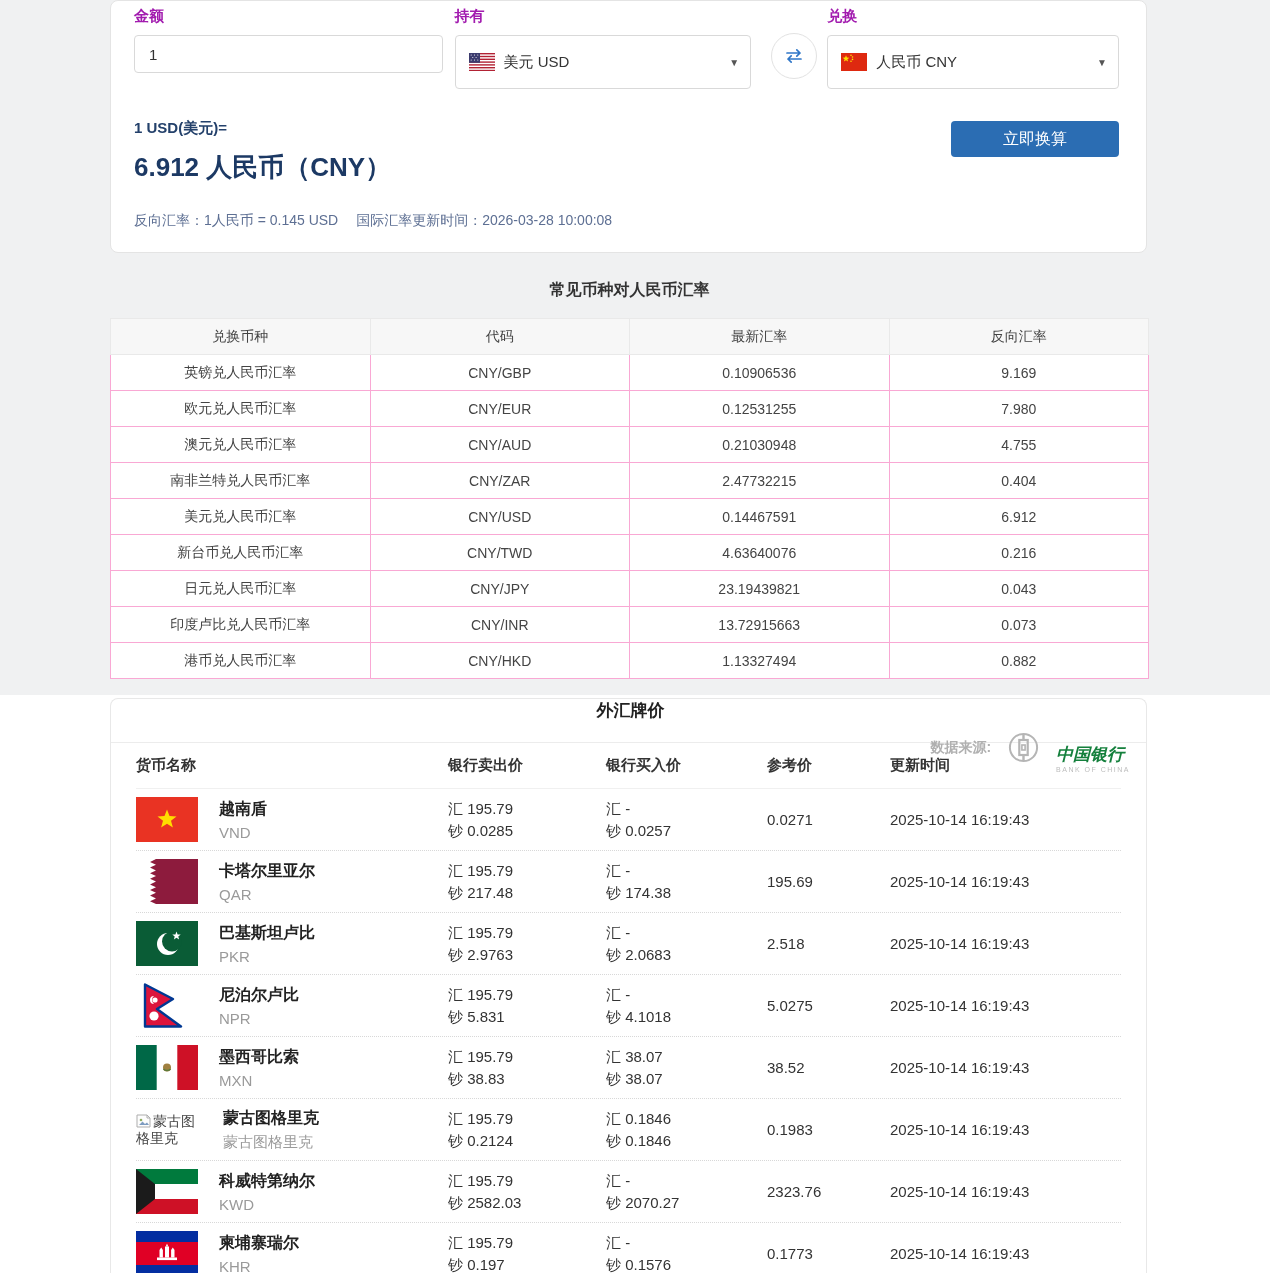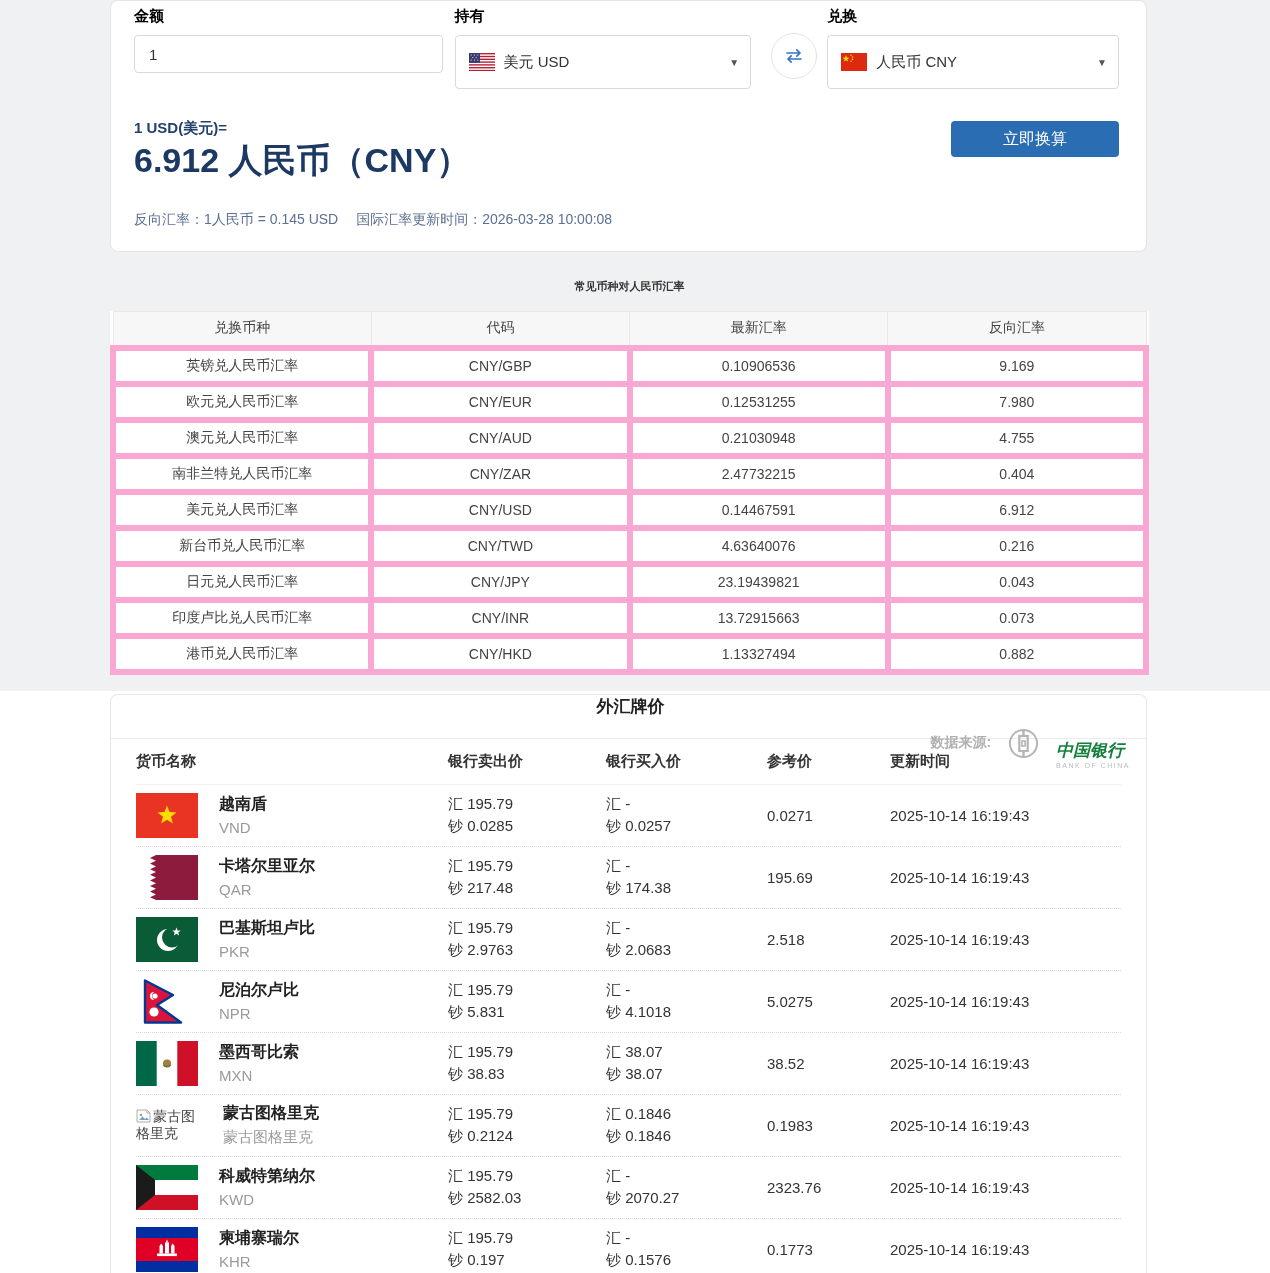--- a/index.html
+++ b/index.html
@@ -9,21 +9,21 @@
     font-family:"Liberation Sans","DejaVu Sans",sans-serif;
     background:#f0f1f2; color:#333;
   }
   
   .converter-card {
     width:1037px; margin-left:110px; background:#fff;
     border:1px solid #e4e4e4; border-radius:8px;
     padding:4px 27px 22px 23px;
   }
   .form-row { display:flex; align-items:flex-start; }
-  .field label { display:block; font-size:15px; font-weight:bold; color:#000000; padding:2px 0 9px; }
+  .field label { display:block; font-size:15px; font-weight:bold; color:#a21caf; padding:2px 0 9px; }
   .amount-field { width:312px; margin-right:12px; }
   .amount-field input {
     width:100%; height:38px; border:1px solid #d9d9d9; border-radius:4px;
     font-size:15px; color:#333; padding:0 14px; outline:none;
     font-family:"Liberation Sans",sans-serif;
   }
   .from-field { width:300px; margin-right:10px; }
   .to-field { width:295px; }
   .select-box {
     position:relative; height:54px; border:1px solid #d9d9d9; border-radius:4px;
@@ -36,37 +36,37 @@
   }
   .mini-flag { width:26px; height:18px; flex:none; display:inline-flex; }
   .mini-flag svg { width:100%; height:100%; display:block; }
   .swap-wrap { padding:28px 10px 0; }
   .swap-btn {
     width:46px; height:46px; border-radius:50%; border:1px solid #e2e2e2;
     background:#fff; display:flex; align-items:center; justify-content:center; cursor:pointer;
   }
   .result-row { margin-top:30px; display:flex; justify-content:space-between; align-items:flex-start; }
   .result-prefix { font-size:15px; font-weight:bold; color:#24416b; }
-  .result-value { margin-top:0; font-size:34px; font-weight:bold; color:#1c3964; }
+  .result-value { margin-top:12px; font-size:26px; font-weight:bold; color:#1c3964; }
   .convert-btn {
     width:168px; height:36px; background:#2b6db3; color:#fff; border:none;
     border-radius:4px; font-size:16px; cursor:pointer; margin-top:2px;
     font-family:"Liberation Sans",sans-serif;
   }
   .meta-row { margin-top:27px; font-size:14px; color:#5d6f93; }
   .meta-row span { margin-right:14px; }
   
   .rates-section { width:1039px; margin:27px 0 0 110px; }
-  .rates-section h2 { margin:0 0 17px; text-align:center; font-size:11px; font-weight:bold; color:#333; }
+  .rates-section h2 { margin:0 0 17px; text-align:center; font-size:16px; font-weight:bold; color:#333; }
   .rates-table { width:100%; border-collapse:collapse; background:#fff; font-size:14px; color:#444; }
   .rates-table th {
     background:#f7f7f7; font-weight:normal; border:1px solid #e9e9e9;
     height:36px; text-align:center;
   }
-  .rates-table td { border:6px solid #f9a8d4; height:36px; text-align:center; }
+  .rates-table td { border:1px solid #f9a8d4; height:36px; text-align:center; }
   .rates-table th, .rates-table td { width:25%; padding:0; }
   
   .white-band { margin-top:16px; background:#fff; padding:3px 0 30px; min-height:600px; }
   .forex-card { width:1037px; margin-left:110px; border:1px solid #e8e8e8; border-bottom:none; border-radius:8px 8px 0 0; background:#fff; }
   .forex-header { display:flex; align-items:center; height:44px; padding:0 16px 0 20px; border-bottom:1px solid #ececec;flex-direction:column; }
   .forex-header .bar { width:4px; height:18px; background:#1a66b8; margin-right:10px; border-radius:1px; }
   .forex-header .title { font-size:17px; font-weight:bold; color:#222; }
   .source { margin-left:auto; display:flex; align-items:center; gap:16px; color:#b0b0b0; }
   .source .src-label { font-size:14px; font-weight:bold; }
   .boc-text { line-height:1; }

